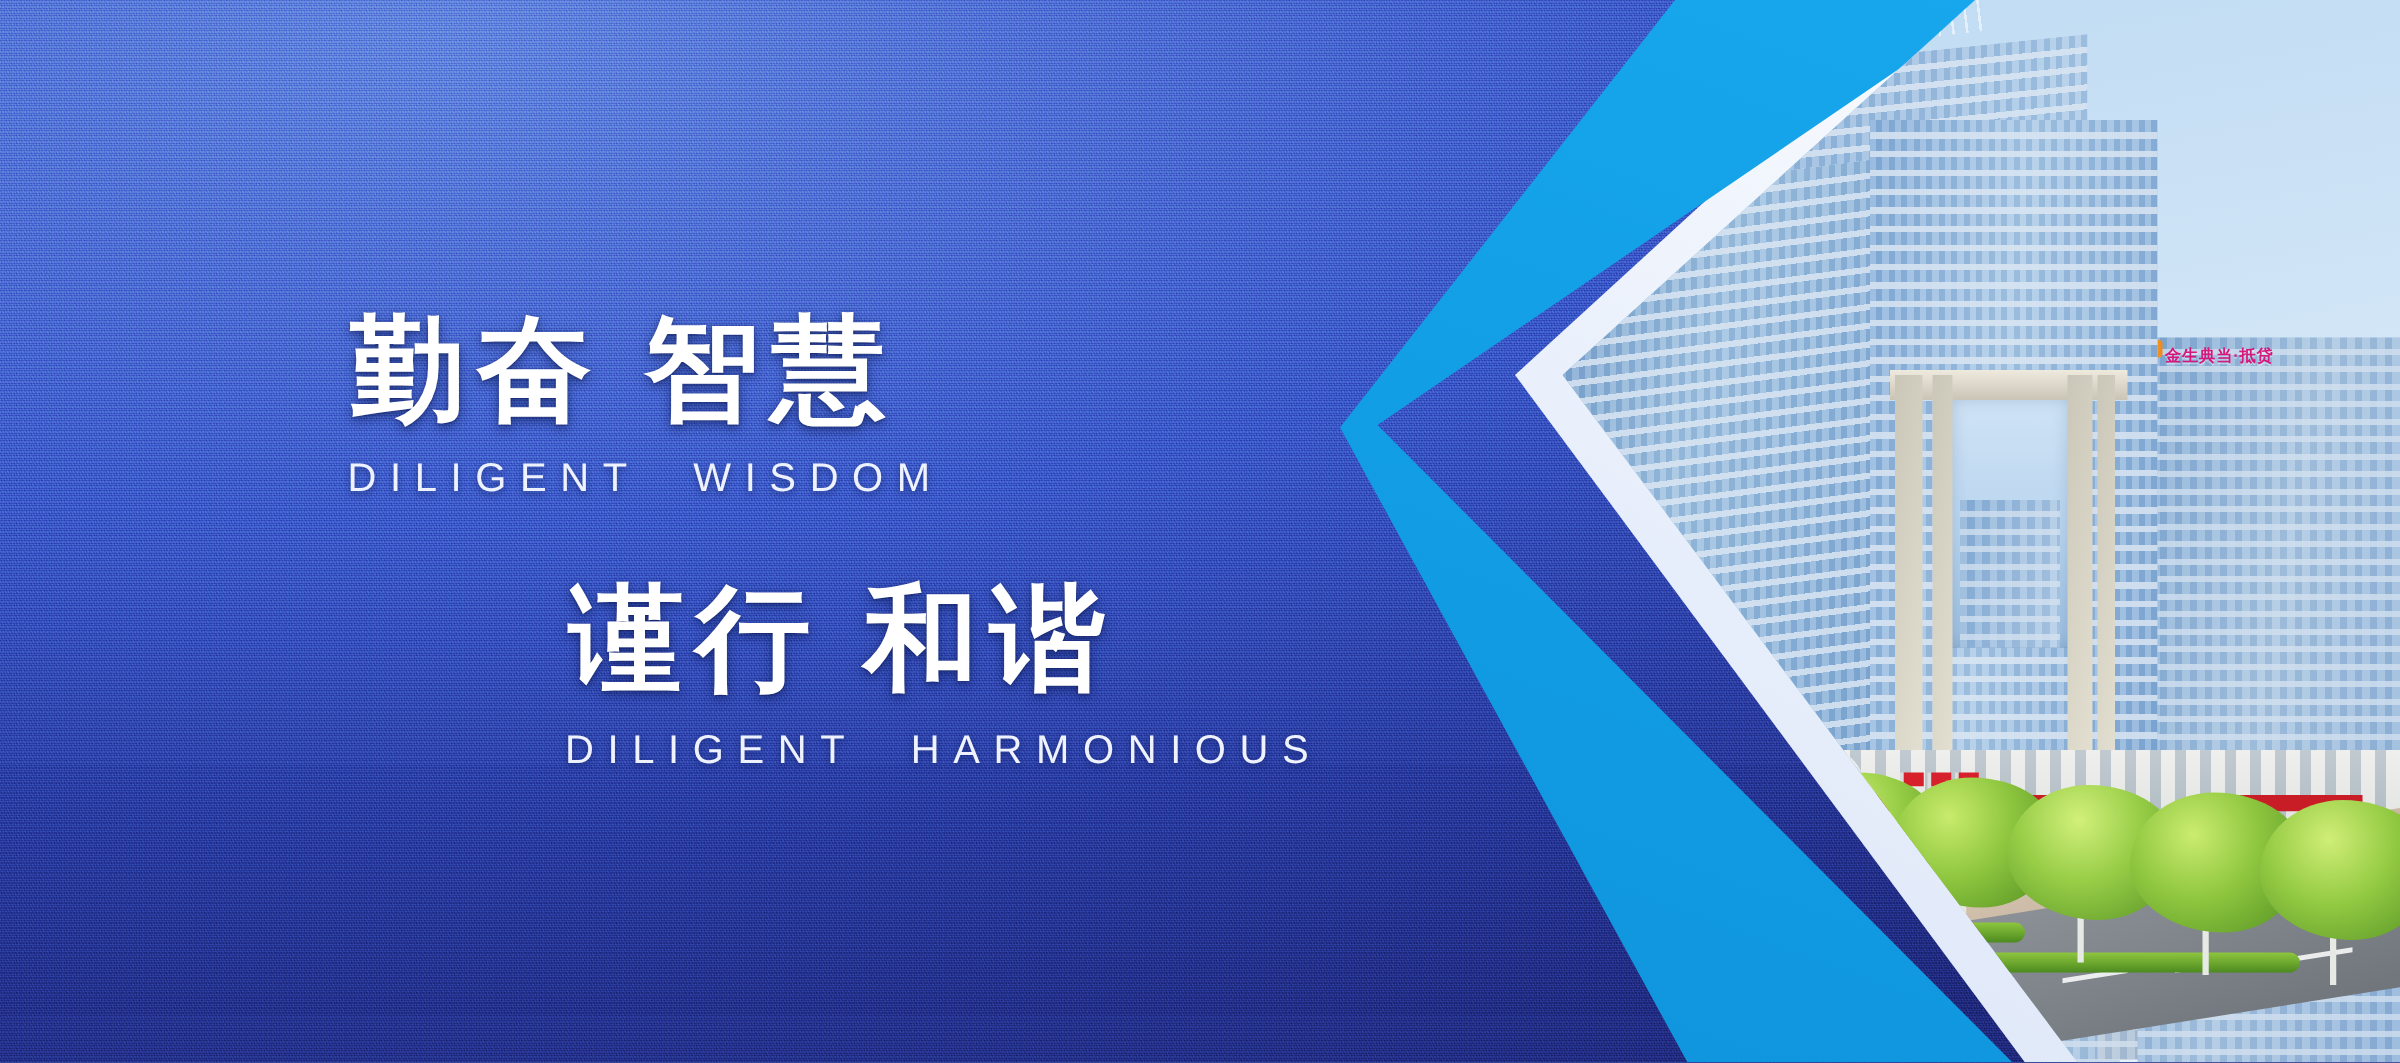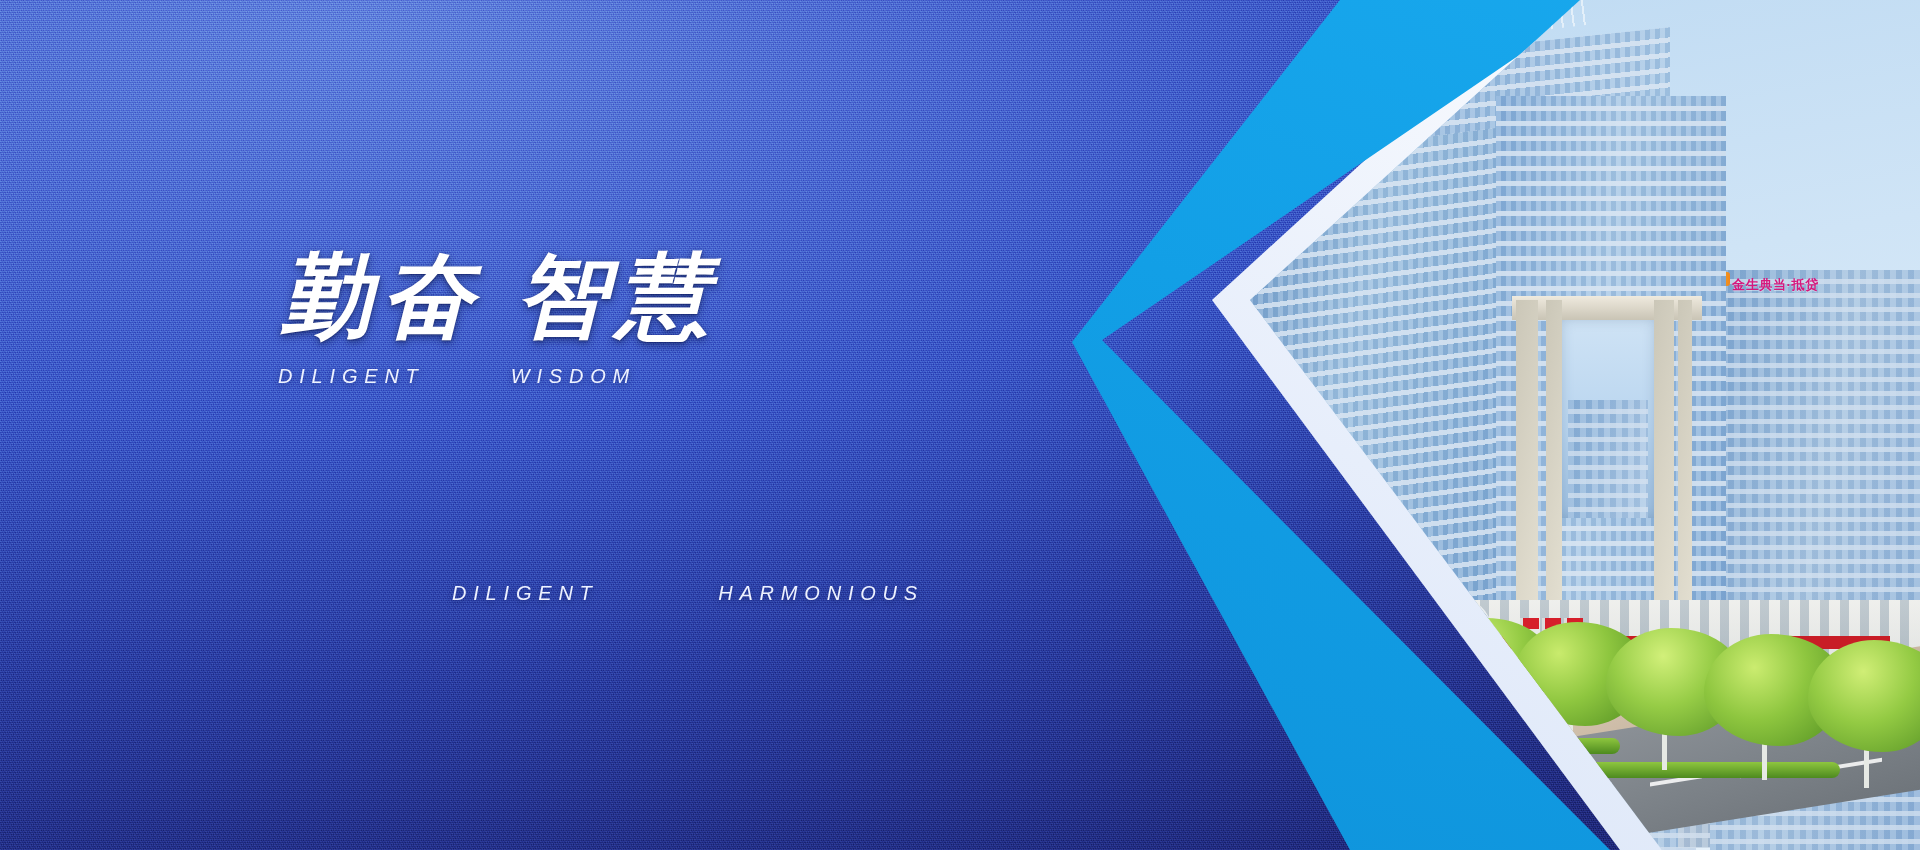--- a/index.html
+++ b/index.html
@@ -28,29 +28,29 @@
       repeating-linear-gradient(151deg, rgba(255,255,255,.7) 0 1px, rgba(0,0,0,.6) 1px 2px);
     background-size:5px 5px, 7px 7px;
   }
   .bg-vignette{position:absolute;inset:0;
     background:
       radial-gradient(150% 130% at 20% 0%, rgba(255,255,255,.10) 0%, rgba(255,255,255,0) 38%, rgba(0,0,0,.10) 62%, rgba(0,0,0,.30) 100%);
   }
 
   
   .copy{position:absolute;left:0;top:0;width:1180px;height:850px;}
-  .line{position:absolute;white-space:nowrap;font-style:italic;}
+  .line{position:absolute;white-space:nowrap;}
   .cn{
     color:#fff;font-size:92px;font-weight:700;line-height:1;
     letter-spacing:.10em;
     text-shadow:0 3px 9px rgba(10,20,70,.55), 0 1px 2px rgba(10,20,70,.45);
   }
   .cn .gap{display:inline-block;width:.36em;}
   .en{
-    color:#eef2ff;font-size:20px;font-weight:400;line-height:1;
+    color:#eef2ff;font-size:32px;font-weight:400;line-height:1;
     letter-spacing:.34em;
     text-shadow:0 2px 6px rgba(10,20,70,.5);
     display:flex;
     gap:42px;
   }
   .en span{display:inline-block;}
 
   .row1-cn{left:280px;top:250px;}
   .row1-en{left:278px;top:366px;width:420px;justify-content:space-between;padding-right:62px;}
   .row2-cn{left:455px;top:465px;}
@@ -208,20 +208,23 @@
 
     <div class="line cn row1-cn">
       <span>勤奋</span><span class="gap"></span><span>智慧</span>
     </div>
 
     <div class="line en row1-en">
       <span>DILIGENT</span>
       <span>WISDOM</span>
     </div>
 
+    <div class="line cn row2-cn">
+      <span>谨行</span><span class="gap"></span><span>和谐</span>
+    </div>
 
     <div class="line en row2-en">
       <span>DILIGENT</span>
       <span>HARMONIOUS</span>
     </div>
 
   </div>
 
   <div class="graphic">
 

